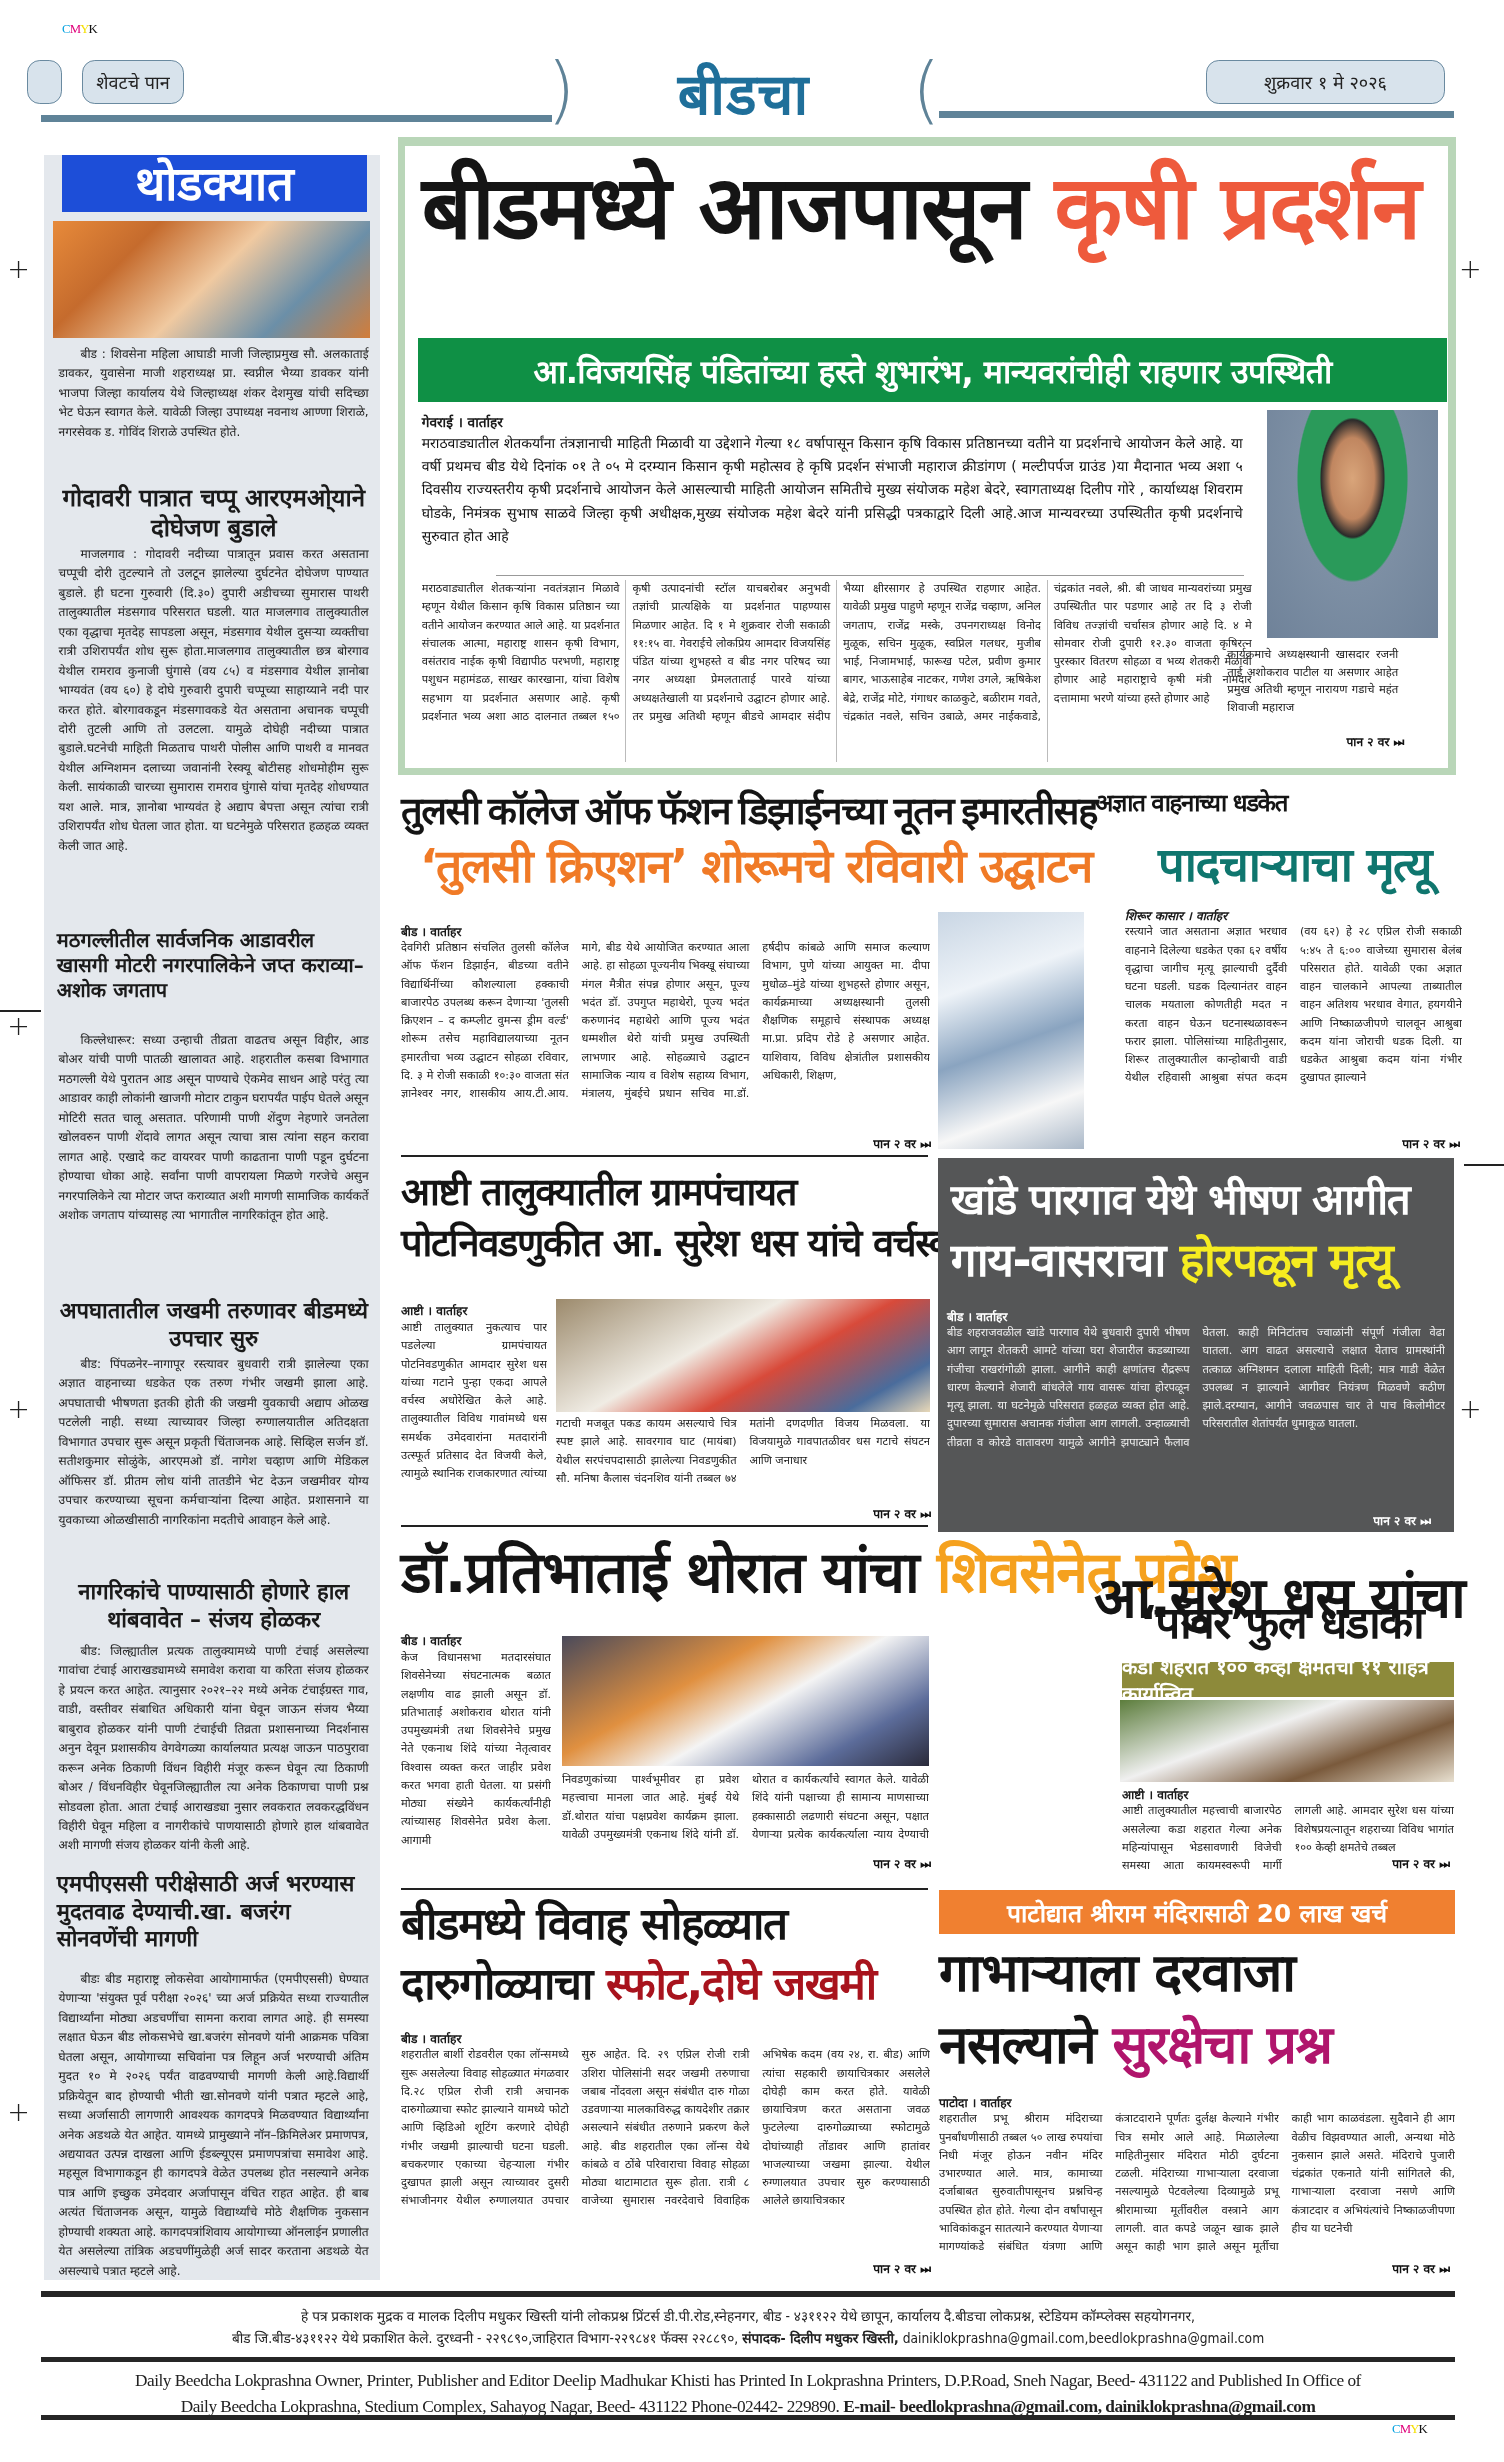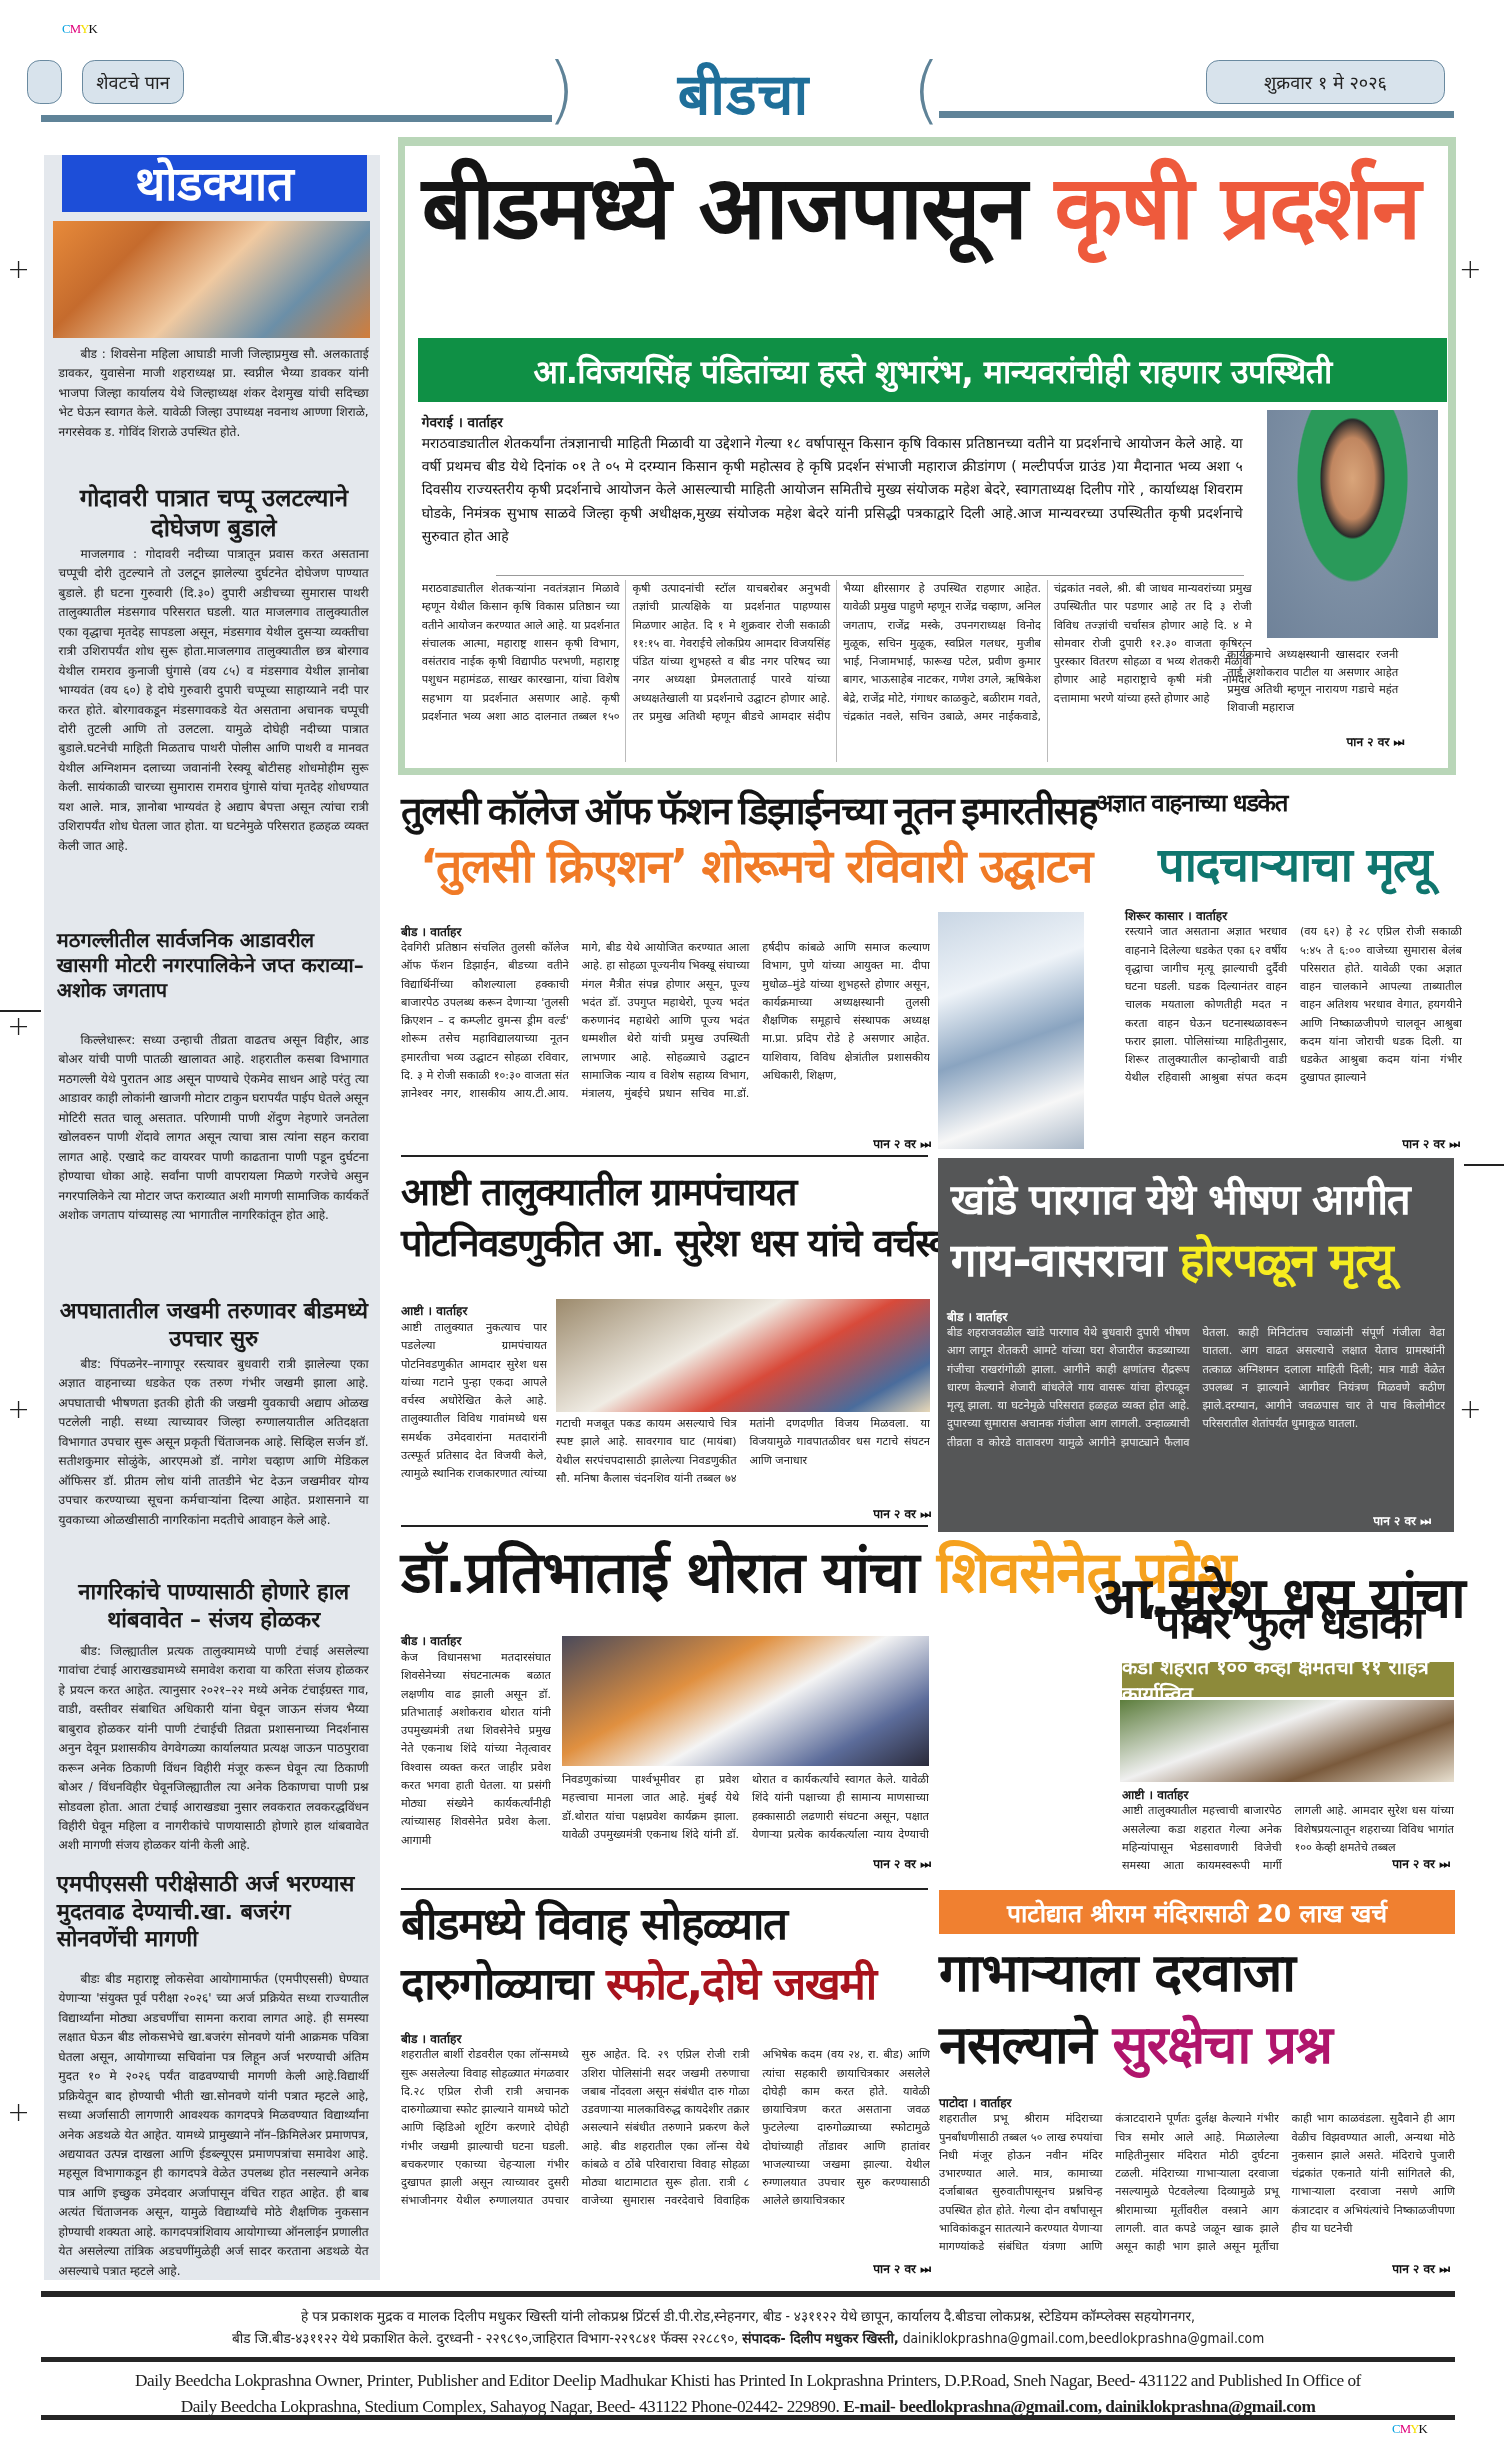--- a/index.html
+++ b/index.html
@@ -72,21 +72,21 @@
 <div class="abs masthead" style="left:584px;top:53px;width:319px;">बीडचा लोकप्रश्न</div>
 <div class="abs paren" style="left:912px;top:47px;">(</div>
 <div class="abs rule-blue" style="left:939px;top:111px;width:515px;"></div>
 <div class="abs pill" style="left:1206px;top:60px;width:239px;height:44px;">शुक्रवार १ मे २०२६</div>
 
 <div class="abs sidebar" style="left:44px;top:155px;width:336px;height:2125px;">
   <div class="abs thodak" style="left:18px;top:0;width:305px;height:57px;line-height:57px;">थोडक्यात</div>
   <div class="abs photo" style="left:9px;top:66px;width:317px;height:117px;"></div>
   <div class="abs side-p" style="left:14.6px;top:190px;width:310px;">बीड : शिवसेना महिला आघाडी माजी जिल्हाप्रमुख सौ. अलकाताई डावकर, युवासेना माजी शहराध्यक्ष प्रा. स्वप्नील भैय्या डावकर यांनी भाजपा जिल्हा कार्यालय येथे जिल्हाध्यक्ष शंकर देशमुख यांची सदिच्छा भेट घेऊन स्वागत केले. यावेळी जिल्हा उपाध्यक्ष नवनाथ आण्णा शिराळे, नगरसेवक ड. गोविंद शिराळे उपस्थित होते.</div>
 
-  <div class="abs side-h" style="left:12.8px;top:328px;width:314px;">गोदावरी पात्रात चप्पू उलटल्याने दोघेजण बुडाले</div>
+  <div class="abs side-h" style="left:12.8px;top:328px;width:314px;">गोदावरी पात्रात चप्पू आरएमओ्याने दोघेजण बुडाले</div>
   <div class="abs side-p" style="left:14.6px;top:390px;width:310px;">माजलगाव : गोदावरी नदीच्या पात्रातून प्रवास करत असताना चप्पूची दोरी तुटल्याने तो उलटून झालेल्या दुर्घटनेत दोघेजण पाण्यात बुडाले. ही घटना गुरुवारी (दि.३०) दुपारी अडीचच्या सुमारास पाथरी तालुक्यातील मंडसगाव परिसरात घडली. यात माजलगाव तालुक्यातील एका वृद्धाचा मृतदेह सापडला असून, मंडसगाव येथील दुसऱ्या व्यक्तीचा रात्री उशिरापर्यंत शोध सुरू होता.माजलगाव तालुक्यातील छत्र बोरगाव येथील रामराव कुनाजी घुंगासे (वय ८५) व मंडसगाव येथील ज्ञानोबा भाग्यवंत (वय ६०) हे दोघे गुरुवारी दुपारी चप्पूच्या साहाय्याने नदी पार करत होते. बोरगावकडून मंडसगावकडे येत असताना अचानक चप्पूची दोरी तुटली आणि तो उलटला. यामुळे दोघेही नदीच्या पात्रात बुडाले.घटनेची माहिती मिळताच पाथरी पोलीस आणि पाथरी व मानवत येथील अग्निशमन दलाच्या जवानांनी रेस्क्यू बोटीसह शोधमोहीम सुरू केली. सायंकाळी चारच्या सुमारास रामराव घुंगासे यांचा मृतदेह शोधण्यात यश आले. मात्र, ज्ञानोबा भाग्यवंत हे अद्याप बेपत्ता असून त्यांचा रात्री उशिरापर्यंत शोध घेतला जात होता. या घटनेमुळे परिसरात हळहळ व्यक्त केली जात आहे.</div>
 
   <div class="abs side-h" style="left:12.8px;top:773px;width:314px;font-size:20px;text-align:left;">मठगल्लीतील सार्वजनिक आडावरील खासगी मोटरी नगरपालिकेने जप्त कराव्या–अशोक जगताप</div>
   <div class="abs side-p" style="left:14.6px;top:876px;width:310px;">किल्लेधारूर: सध्या उन्हाची तीव्रता वाढतच असून विहीर, आड बोअर यांची पाणी पातळी खालावत आहे. शहरातील कसबा विभागात मठगल्ली येथे पुरातन आड असून पाण्याचे ऐकमेव साधन आहे परंतु त्या आडावर काही लोकांनी खाजगी मोटार टाकुन घरापर्यंत पाईप घेतले असून मोटिरी सतत चालू असतात. परिणामी पाणी शेंदुण नेहणारे जनतेला खोलवरुन पाणी शेंदावे लागत असून त्याचा त्रास त्यांना सहन करावा लागत आहे. एखादे कट वायरवर पाणी काढताना पाणी पडून दुर्घटना होण्याचा धोका आहे. सर्वांना पाणी वापरायला मिळणे गरजेचे असुन नगरपालिकेने त्या मोटार जप्त कराव्यात अशी मागणी सामाजिक कार्यकर्ते अशोक जगताप यांच्यासह त्या भागातील नागरिकांतून होत आहे.</div>
 
   <div class="abs side-h" style="left:12.8px;top:1142px;width:314px;font-size:22px;">अपघातातील जखमी तरुणावर बीडमध्ये उपचार सुरु</div>
   <div class="abs side-p" style="left:14.6px;top:1200px;width:310px;">बीड: पिंपळनेर–नागापूर रस्त्यावर बुधवारी रात्री झालेल्या एका अज्ञात वाहनाच्या धडकेत एक तरुण गंभीर जखमी झाला आहे. अपघाताची भीषणता इतकी होती की जखमी युवकाची अद्याप ओळख पटलेली नाही. सध्या त्याच्यावर जिल्हा रुग्णालयातील अतिदक्षता विभागात उपचार सुरू असून प्रकृती चिंताजनक आहे. सिव्हिल सर्जन डॉ. सतीशकुमार सोळुंके, आरएमओ डॉ. नागेश चव्हाण आणि मेडिकल ऑफिसर डॉ. प्रीतम लोध यांनी तातडीने भेट देऊन जखमीवर योग्य उपचार करण्याच्या सूचना कर्मचाऱ्यांना दिल्या आहेत. प्रशासनाने या युवकाच्या ओळखीसाठी नागरिकांना मदतीचे आवाहन केले आहे.</div>
 
   <div class="abs side-h" style="left:12.8px;top:1423px;width:314px;font-size:22px;">नागरिकांचे पाण्यासाठी होणारे हाल थांबवावेत – संजय होळकर</div>
   <div class="abs side-p" style="left:14.6px;top:1487px;width:310px;">बीड: जिल्ह्यातील प्रत्यक तालुक्यामध्ये पाणी टंचाई असलेल्या गावांचा टंचाई आराखड्यामध्ये समावेश करावा या करिता संजय होळकर हे प्रयत्न करत आहेत. त्यानुसार २०२१–२२ मध्ये अनेक टंचाईग्रस्त गाव, वाडी, वस्तीवर संबाधित अधिकारी यांना घेवून जाऊन संजय भैय्या बाबुराव होळकर यांनी पाणी टंचाईची तिव्रता प्रशासनाच्या निदर्शनास अनुन देवून प्रशासकीय वेगवेगळ्या कार्यालयात प्रत्यक्ष जाऊन पाठपुरावा करून अनेक ठिकाणी विंधन विहीरी मंजूर करून घेवून त्या ठिकाणी बोअर / विंधनविहीर घेवूनजिल्ह्यातील त्या अनेक ठिकाणचा पाणी प्रश्न सोडवला होता. आता टंचाई आराखड्या नुसार लवकरात लवकरद्धविंधन विहीरी घेवून महिला व नागरीकांचे पाणयासाठी होणारे हाल थांबवावेत अशी मागणी संजय होळकर यांनी केली आहे.</div>
@@ -115,21 +115,21 @@
 <div class="abs h-big" style="left:401px;top:790px;font-size:38px;font-family:Liberation Serif, serif;">तुलसी कॉलेज ऑफ फॅशन डिझाईनच्या नूतन इमारतीसह</div>
 <div class="abs h-big orange" style="left:420px;top:841px;font-size:46px;">‘तुलसी क्रिएशन’ शोरूमचे रविवारी उद्घाटन</div>
 <div class="abs dateline" style="left:401px;top:923px;font-size:12px;">बीड । वार्ताहर</div>
 <div class="abs col3" style="left:401px;top:939px;width:529px;height:210px;column-count:3;overflow:hidden;">देवगिरी प्रतिष्ठान संचलित तुलसी कॉलेज ऑफ फॅशन डिझाईन, बीडच्या वतीने विद्यार्थिनींच्या कौशल्याला हक्काची बाजारपेठ उपलब्ध करून देणाऱ्या 'तुलसी क्रिएशन – द कम्प्लीट वुमन्स ड्रीम वर्ल्ड' शोरूम तसेच महाविद्यालयाच्या नूतन इमारतीचा भव्य उद्घाटन सोहळा रविवार, दि. ३ मे रोजी सकाळी १०:३० वाजता संत ज्ञानेश्वर नगर, शासकीय आय.टी.आय. मागे, बीड येथे आयोजित करण्यात आला आहे. हा सोहळा पूज्यनीय भिक्खू संघाच्या मंगल मैत्रीत संपन्न होणार असून, पूज्य भदंत डॉ. उपगुप्त महाथेरो, पूज्य भदंत करुणानंद महाथेरो आणि पूज्य भदंत धम्मशील थेरो यांची प्रमुख उपस्थिती लाभणार आहे. सोहळ्याचे उद्घाटन सामाजिक न्याय व विशेष सहाय्य विभाग, मंत्रालय, मुंबईचे प्रधान सचिव मा.डॉ. हर्षदीप कांबळे आणि समाज कल्याण विभाग, पुणे यांच्या आयुक्त मा. दीपा मुधोळ–मुंडे यांच्या शुभहस्ते होणार असून, कार्यक्रमाच्या अध्यक्षस्थानी तुलसी शैक्षणिक समूहाचे संस्थापक अध्यक्ष मा.प्रा. प्रदिप रोडे हे असणार आहेत. याशिवाय, विविध क्षेत्रांतील प्रशासकीय अधिकारी, शिक्षण,</div>
 <div class="abs photo4" style="left:938px;top:912px;width:146px;height:237px;"></div>
 <div class="abs cont" style="left:803px;top:1135px;width:128px;">पान २ वर ⏭</div>
 <div class="abs rule-thin" style="left:401px;top:1155px;width:527px;"></div>
 
 <div class="abs h-big" style="left:1095px;top:790px;font-size:24px;text-align:center;">अज्ञात वाहनाच्या धडकेत</div>
 <div class="abs h-big blue" style="left:1122px;top:839px;font-size:47px;">पादचाऱ्याचा मृत्यू</div>
-<div class="abs dateline" style="left:1125px;top:907px;font-size:12px;">शिरूर कासार । वार्ताहर</div>
+<div class="abs dateline" style="left:1125px;top:907px;font-size:12px;font-style:italic;">शिरूर कासार । वार्ताहर</div>
 <div class="abs col3" style="left:1125px;top:907px;width:337px;height:228px;column-count:2;overflow:hidden;padding-top:16.4px;">रस्त्याने जात असताना अज्ञात भरधाव वाहनाने दिलेल्या धडकेत एका ६२ वर्षीय वृद्धाचा जागीच मृत्यू झाल्याची दुर्दैवी घटना घडली. घडक दिल्यानंतर वाहन चालक मयताला कोणतीही मदत न करता वाहन घेऊन घटनास्थळावरून फरार झाला. पोलिसांच्या माहितीनुसार, शिरूर तालुक्यातील कान्होबाची वाडी येथील रहिवासी आश्रुबा संपत कदम (वय ६२) हे २८ एप्रिल रोजी सकाळी ५:४५ ते ६:०० वाजेच्या सुमारास बेलंब परिसरात होते. यावेळी एका अज्ञात वाहन चालकाने आपल्या ताब्यातील वाहन अतिशय भरधाव वेगात, हयगयीने आणि निष्काळजीपणे चालवून आश्रुबा कदम यांना जोराची धडक दिली. या धडकेत आश्रुबा कदम यांना गंभीर दुखापत झाल्याने</div>
 <div class="abs cont" style="left:1332px;top:1135px;width:128px;">पान २ वर ⏭</div>
 
 <div class="abs h-big" style="left:401px;top:1171px;font-size:38px;">आष्टी तालुक्यातील ग्रामपंचायत</div>
 <div class="abs h-big" style="left:401px;top:1222px;font-size:38px;">पोटनिवडणुकीत आ. सुरेश धस यांचे वर्चस्व</div>
 <div class="abs dateline" style="left:401px;top:1302px;font-size:12px;">आष्टी । वार्ताहर</div>
 <div class="abs col3" style="left:401px;top:1319px;width:146px;height:201px;overflow:hidden;">आष्टी तालुक्यात नुकत्याच पार पडलेल्या ग्रामपंचायत पोटनिवडणुकीत आमदार सुरेश धस यांच्या गटाने पुन्हा एकदा आपले वर्चस्व अधोरेखित केले आहे. तालुक्यातील विविध गावांमध्ये धस समर्थक उमेदवारांना मतदारांनी उत्स्फूर्त प्रतिसाद देत विजयी केले, त्यामुळे स्थानिक राजकारणात त्यांच्या</div>
 <div class="abs photo6" style="left:556px;top:1299px;width:374px;height:113px;"></div>
 <div class="abs col3" style="left:556px;top:1415px;width:374px;height:102px;column-count:2;overflow:hidden;">गटाची मजबूत पकड कायम असल्याचे चित्र स्पष्ट झाले आहे. सावरगाव घाट (मायंबा) येथील सरपंचपदासाठी झालेल्या निवडणुकीत सौ. मनिषा कैलास चंदनशिव यांनी तब्बल ७४ मतांनी दणदणीत विजय मिळवला. या विजयामुळे गावपातळीवर धस गटाचे संघटन आणि जनाधार</div>
 <div class="abs cont" style="left:803px;top:1505px;width:128px;">पान २ वर ⏭</div>

